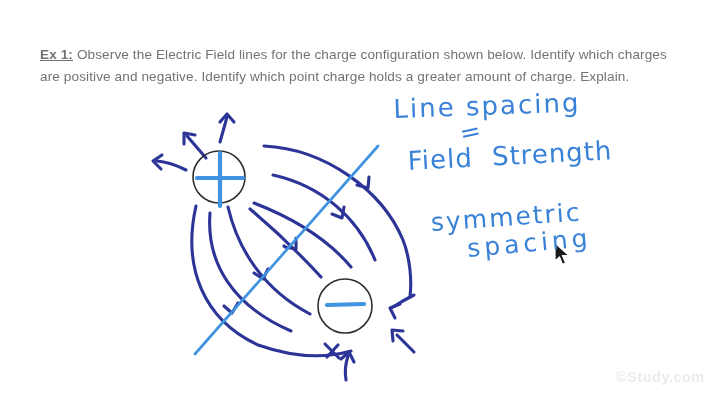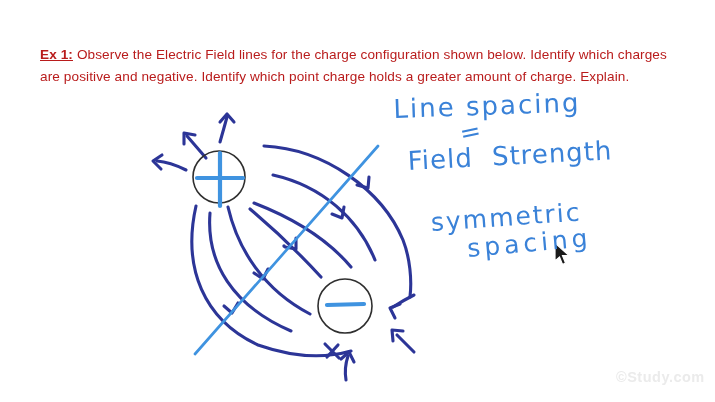--- a/index.html
+++ b/index.html
@@ -2,21 +2,21 @@
 <html><head>
 <meta charset="utf-8">
 <style>
   html,body{margin:0;padding:0;}
   body{width:715px;height:402px;background:#ffffff;overflow:hidden;position:relative;
        font-family:"Liberation Sans",sans-serif;}
   .stage{position:absolute;inset:0;width:715px;height:402px;}
 
   
   .problem{position:absolute;left:40px;top:44px;width:650px;
-           font-size:13.6px;line-height:21.5px;color:#b91c1c;letter-spacing:0.1px;}
+           font-size:13.6px;line-height:21.5px;color:#737373;letter-spacing:0.1px;}
   .problem .ex-label{font-weight:bold;text-decoration:underline;}
 
   
   svg.diagram{position:absolute;left:0;top:0;}
 
   
   .hw{position:absolute;color:#3a82d8;font-family:"DejaVu Sans",sans-serif;
       white-space:nowrap;transform-origin:left top;}
   .hw-line-spacing{left:393px;top:94px;font-size:26px;letter-spacing:2px;transform:rotate(-2deg);}
   .hw-equals{left:457px;top:120px;font-size:25px;transform:rotate(-12deg);}

